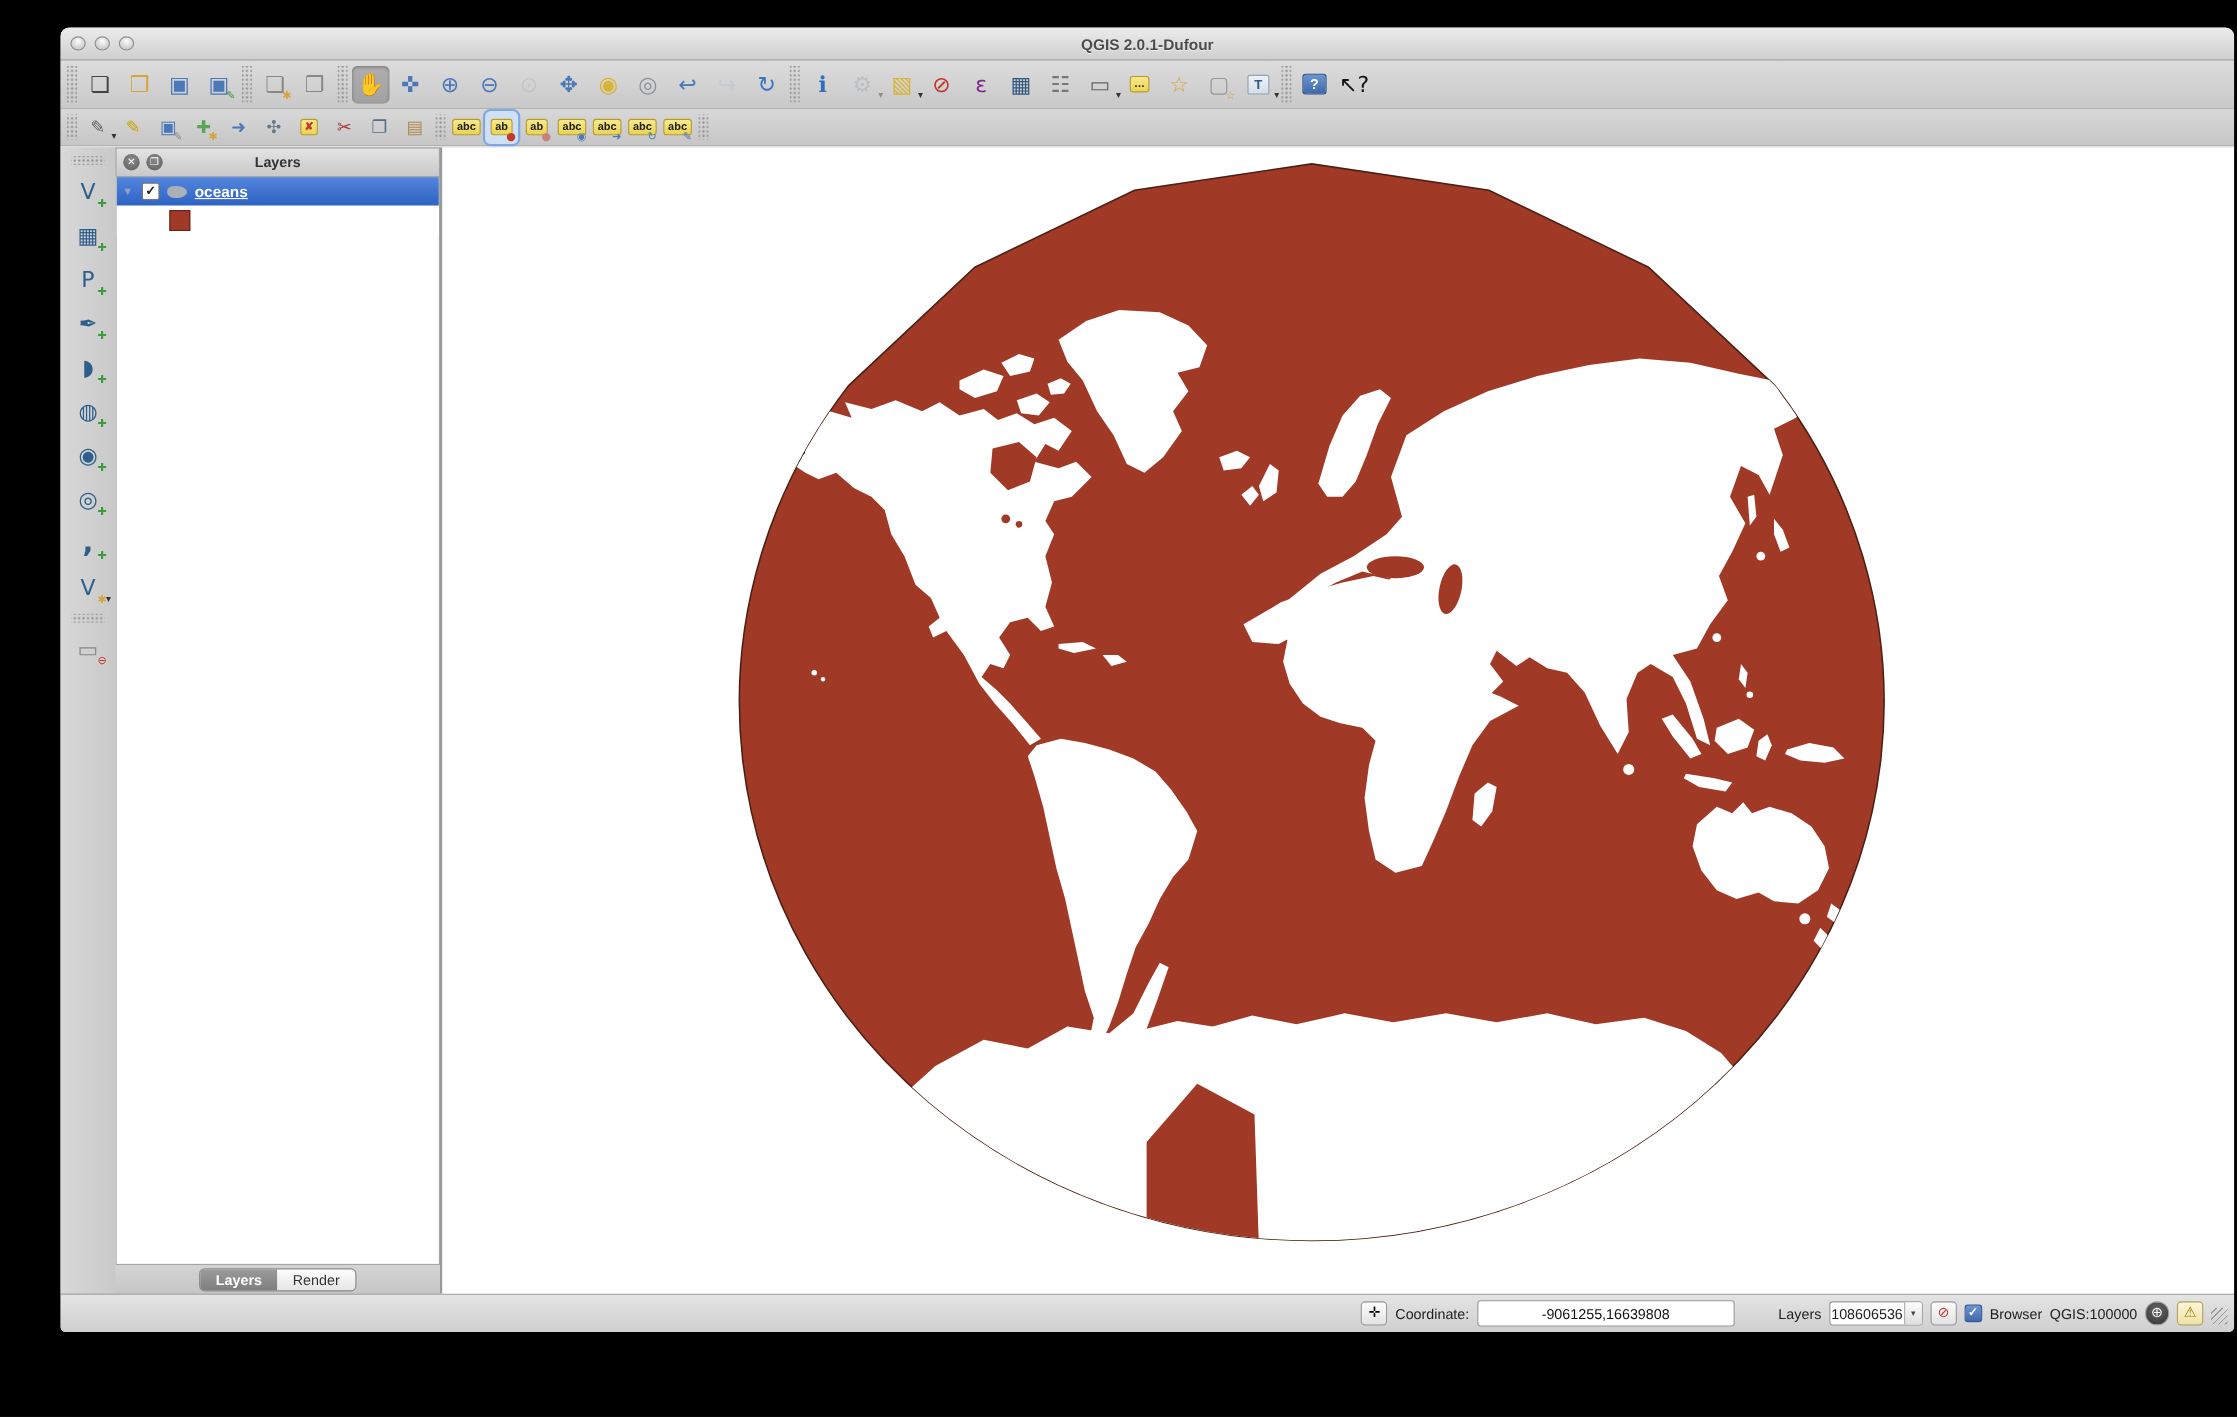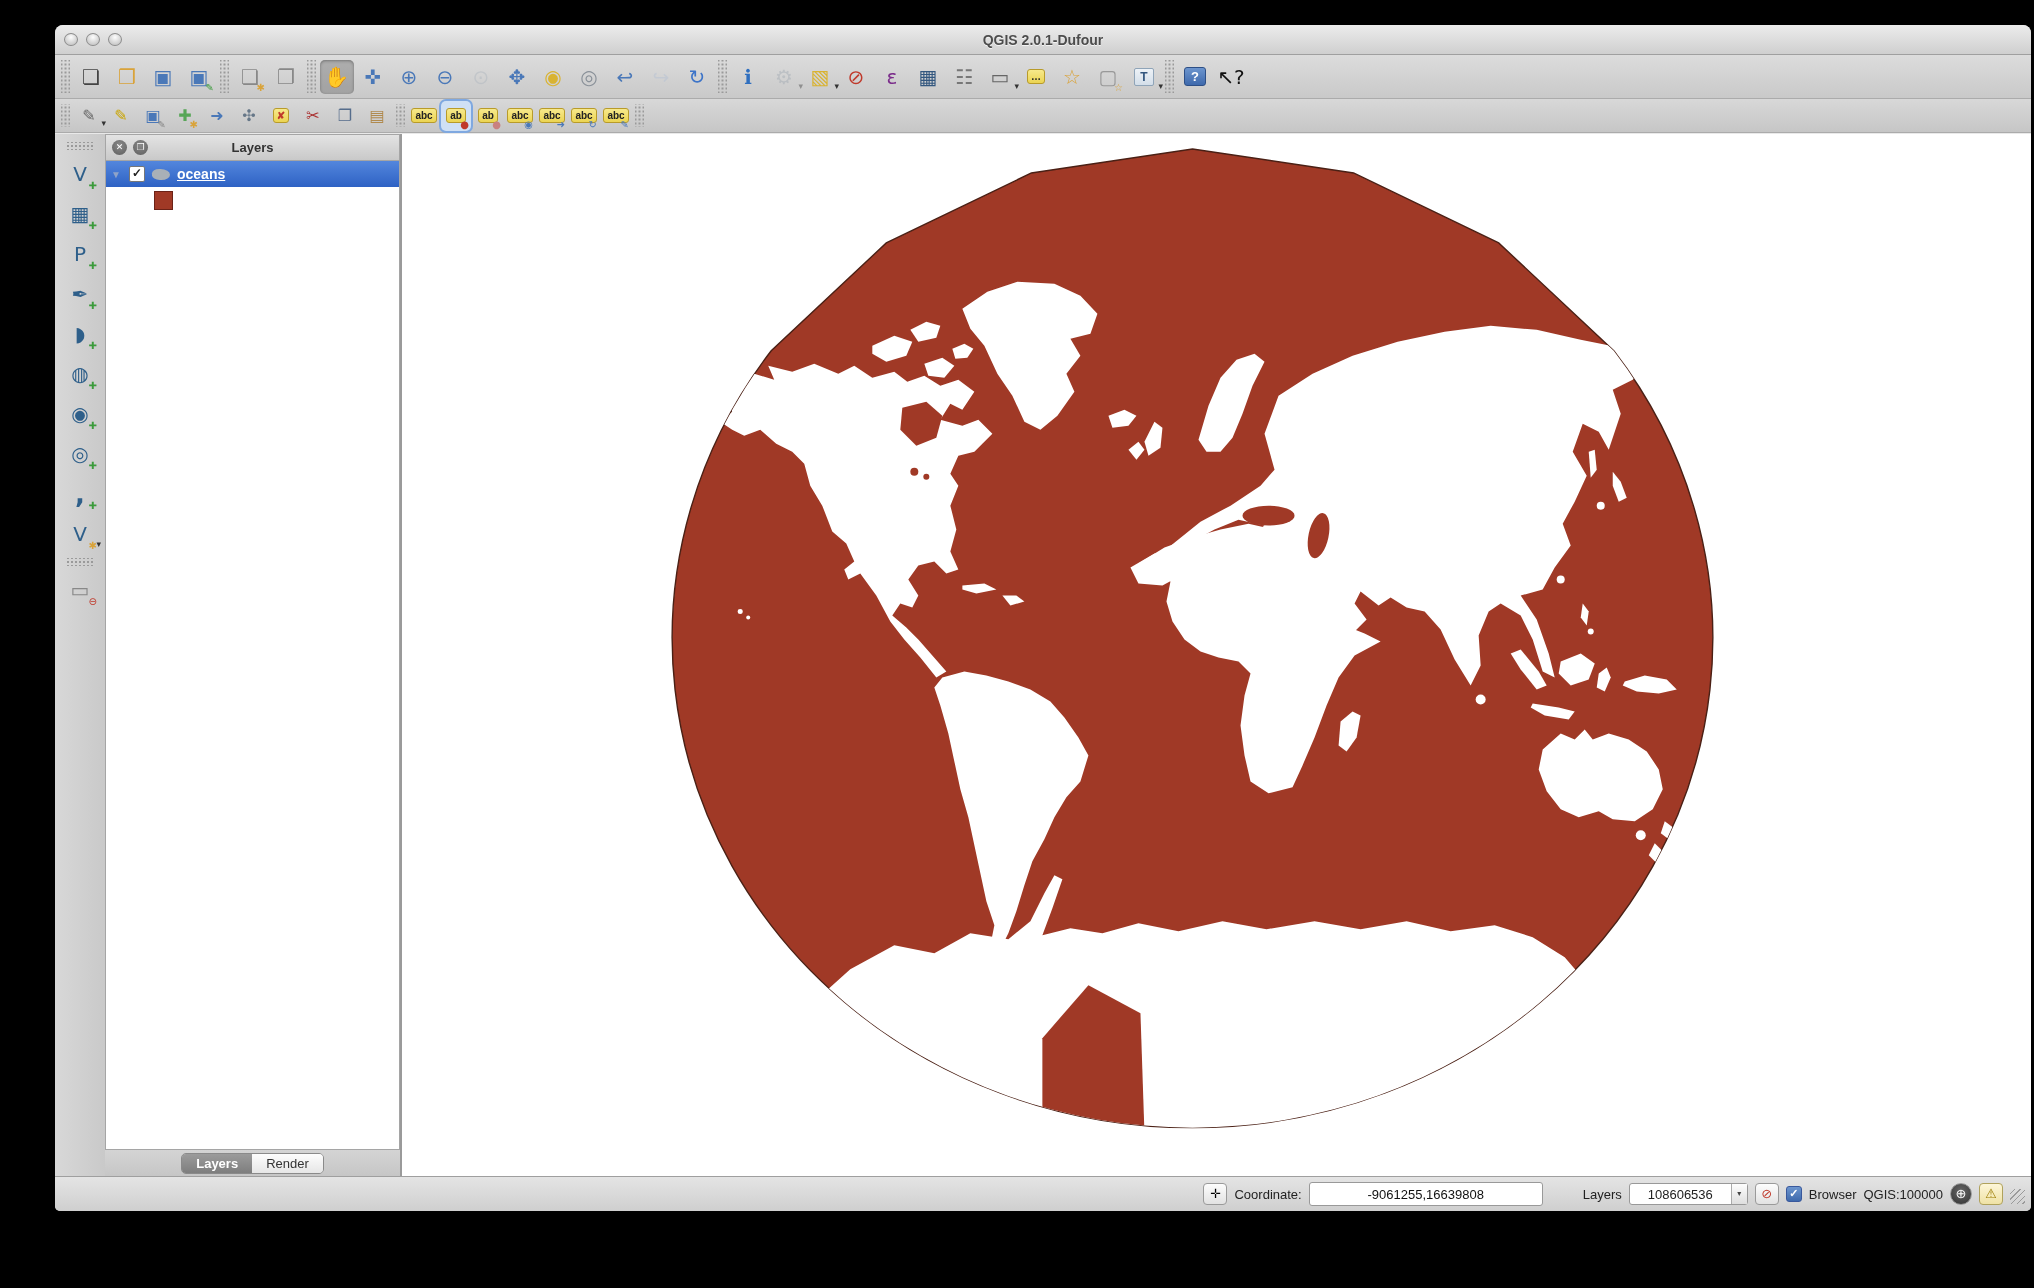--- a/index.html
+++ b/index.html
@@ -81,21 +81,21 @@
     background:linear-gradient(#E4E4E4,#CFCFCF);border-top:1px solid #9f9f9f;font-size:13px;color:#222;}
   .sright{margin-left:auto;display:flex;align-items:center;gap:7px;}
   .sbtn{width:24px;height:22px;border:1px solid #9a9a9a;border-radius:4px;
     background:linear-gradient(#FDFDFD,#E2E2E2);font-size:13px;line-height:20px;text-align:center;padding:0;
     font-family:"DejaVu Sans",sans-serif;}
   .sbtn.dark{background:radial-gradient(circle at 50% 35%,#666,#333);color:#fff;border-radius:50%;width:22px;}
   .sbtn.warn{color:#9a7b00;background:linear-gradient(#FDF6D8,#EFE2A6);border-color:#b0a25c;}
   .sinput{width:228px;height:20px;border:1px solid #999;border-radius:3px;background:#fff;
     font-size:13px;text-align:center;font-family:"Liberation Sans",sans-serif;color:#111;}
   .scombo{display:flex;align-items:center;border:1px solid #999;border-radius:3px;background:#fff;height:20px;}
-  .scombo .val{padding:0 18px;font-size:13px;}
+  .scombo .val{padding:0 1px;font-size:13px;}
   .scombo .arrow{width:15px;height:100%;background:linear-gradient(#fdfdfd,#dedede);
     border-left:1px solid #aaa;font-size:8px;text-align:center;line-height:20px;color:#444;}
   .rcheck{width:14px;height:14px;border-radius:3px;border:1px solid #39589c;
     background:linear-gradient(#6C95CE,#3E69AC);color:#fff;font-size:11px;line-height:13px;
     text-align:center;font-weight:bold;}
   .grip{width:15px;height:15px;align-self:flex-end;margin-bottom:2px;
     background:repeating-linear-gradient(135deg,transparent 0 3px,#9a9a9a 3px 4px);}
 </style>
 </head>
 <body>

